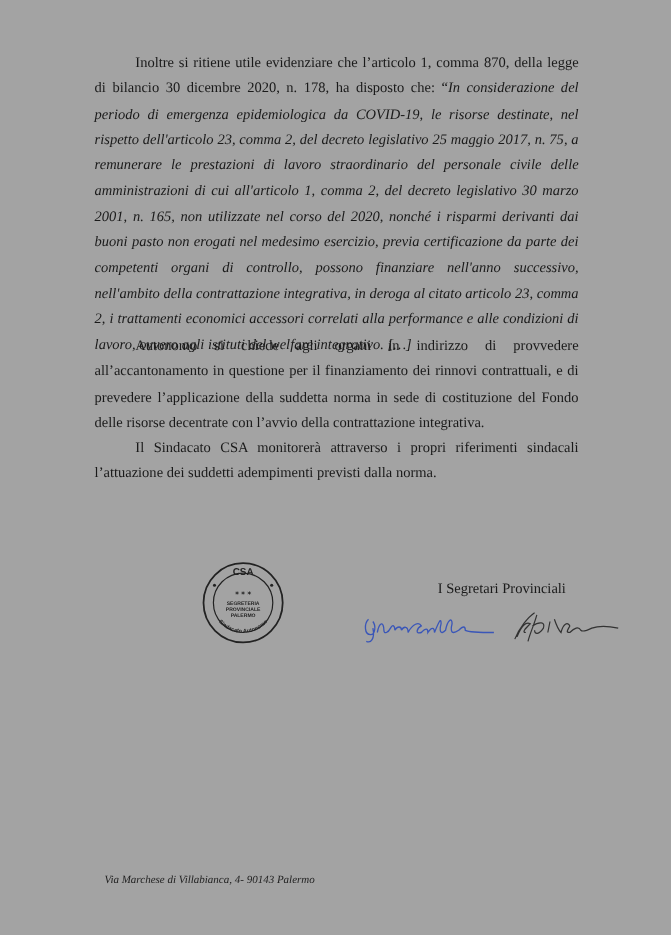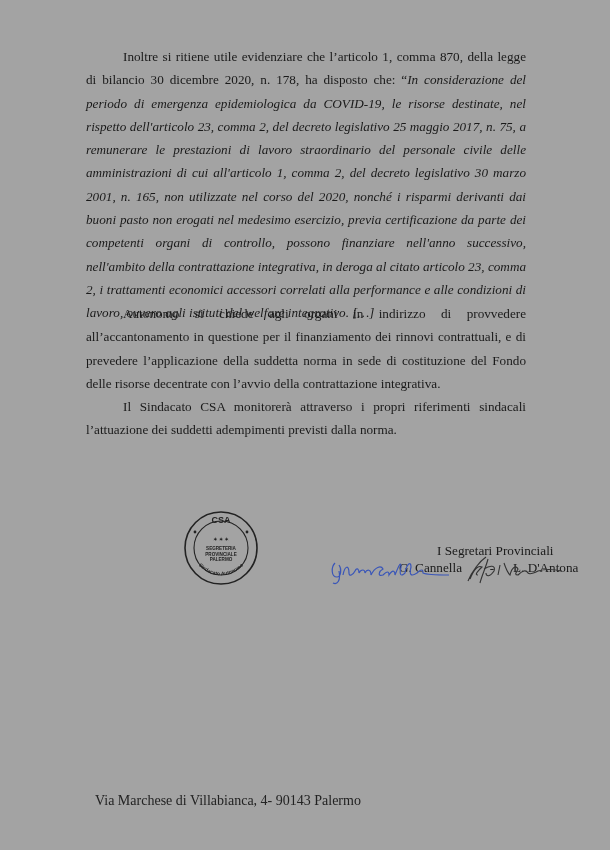--- a/index.html
+++ b/index.html
@@ -7,28 +7,28 @@
          font-family: "Liberation Serif", "DejaVu Serif", serif; color: #1a1a1a; }
   .page { position: absolute; left: 0; top: 0; width: 610px; height: 850px; background: #a3a3a3; }
   .body-text { position: absolute; left: 86px; width: 440px; font-size: 13.2px; line-height: 23.3px; text-align: justify; }
   .p { margin: 0; text-indent: 37px; }
   .p1 { top: 45px; }
   .p2 { top: 302px; }
   .p3 { top: 395px; }
   .p4 { top: 438px; }
   .quote { font-style: italic; }
   .stamp { position: absolute; left: 183px; top: 510px; width: 76px; height: 76px; }
-  .signers { position: absolute; left: 360px; top: 542px; width: 200px; font-size: 13.2px; line-height: 17px; margin-left: 39px; }
+  .signers { position: absolute; left: 360px; top: 526px; width: 200px; font-size: 13.2px; line-height: 17px; }
   .signers .title { text-align: left; padding-left: 38px; }
   .signers .names { display: flex; gap: 0; }
   .signers .names span { display: inline-block; }
   .sig { position: absolute; top: 553px; height: 34px; }
   .sig1 { left: 327px; width: 125px; }
   .sig2 { left: 456px; width: 110px; }
-  .footer { position: absolute; left: 95px; top: 794px; font-size: 14px; line-height: 13px; color: #222; }
+  .footer { position: absolute; left: 95px; top: 794px; font-size: 10px; line-height: 13px; font-style: italic; color: #222; }
   .footer a { color: #2b3fd0; text-decoration: underline; }
 </style>
 </head>
 <body>
 
 <div class="page">
 
   <div class="body-text p1">
     <p class="p"><span>Inoltre si ritiene utile evidenziare che l’articolo 1, comma 870, della legge di bilancio 30 dicembre 2020, n. 178, ha disposto che: “</span><span class="quote">In considerazione del periodo di emergenza epidemiologica da COVID-19, le risorse destinate, nel rispetto dell'articolo 23, comma 2, del decreto legislativo 25 maggio 2017, n. 75, a remunerare le prestazioni di lavoro straordinario del personale civile delle amministrazioni di cui all'articolo 1, comma 2, del decreto legislativo 30 marzo 2001, n. 165, non utilizzate nel corso del 2020, nonché i risparmi derivanti dai buoni pasto non erogati nel medesimo esercizio, previa certificazione da parte dei competenti organi di controllo, possono finanziare nell'anno successivo, nell'ambito della contrattazione integrativa, in deroga al citato articolo 23, comma 2, i trattamenti economici accessori correlati alla performance e alle condizioni di lavoro, ovvero agli istituti del welfare integrativo. […]</span></p>
   </div>
@@ -53,25 +53,20 @@
     <text x="38" y="45.5" text-anchor="middle" font-family="Liberation Sans, sans-serif" font-size="4.6" font-weight="bold" fill="#222">PROVINCIALE</text>
     <text x="38" y="51" text-anchor="middle" font-family="Liberation Sans, sans-serif" font-size="4.6" font-weight="bold" fill="#222">PALERMO</text>
     <defs>
         <path id="stampArc" d="M 10 46 A 30 30 0 0 0 66 46"></path>
       </defs>
     <text font-family="Liberation Sans, sans-serif" font-size="5" font-weight="bold" fill="#222"><textPath href="#stampArc" startOffset="50%" text-anchor="middle">Sindacato Autonomo</textPath></text>
   </svg>
 
   <div class="signers">
     <div class="title">I Segretari Provinciali</div>
-    <div class="names">
-      <span style="width:72px">G. Cannella</span>
-      <span style="width:42px;text-align:center">-</span>
-      <span>L. D'Antona</span>
-    </div>
   </div>
 
   <svg class="sig sig1" viewBox="0 0 125 34">
     <path d="M8 10 C4 14,4 24,10 24 C14 24,15 16,12 12 M12 18 C14 28,10 32,6 30 M16 22 C18 12,22 12,22 20 C22 24,26 22,28 18 C30 14,32 16,32 20 C34 16,38 16,38 20 C40 16,44 16,44 22 C48 14,54 12,56 16 C52 18,50 24,56 22 C60 18,62 18,62 22 C66 16,68 18,68 22 C72 12,74 8,74 14 C72 22,74 24,78 20 C80 10,84 8,84 14 C82 22,84 24,90 20 C94 16,96 16,96 20 C100 22,110 22,122 22" fill="none" stroke="#3a56b8" stroke-width="1.2"></path>
   </svg>
 
   <svg class="sig sig2" viewBox="0 0 110 34">
     <path d="M12 28 C16 18,24 8,30 4 M14 26 C18 16,22 12,26 14 C22 18,18 22,22 22 M32 6 C30 14,26 22,24 30 M28 16 C34 12,40 12,38 18 C34 24,30 24,30 20 M44 12 L42 22 M48 10 C50 16,52 20,54 22 C56 14,60 12,62 16 C60 20,58 22,62 22 C66 18,70 16,72 20 C74 22,78 20,82 18 C88 16,96 16,106 18" fill="none" stroke="#333" stroke-width="1.1"></path>
   </svg>
 

